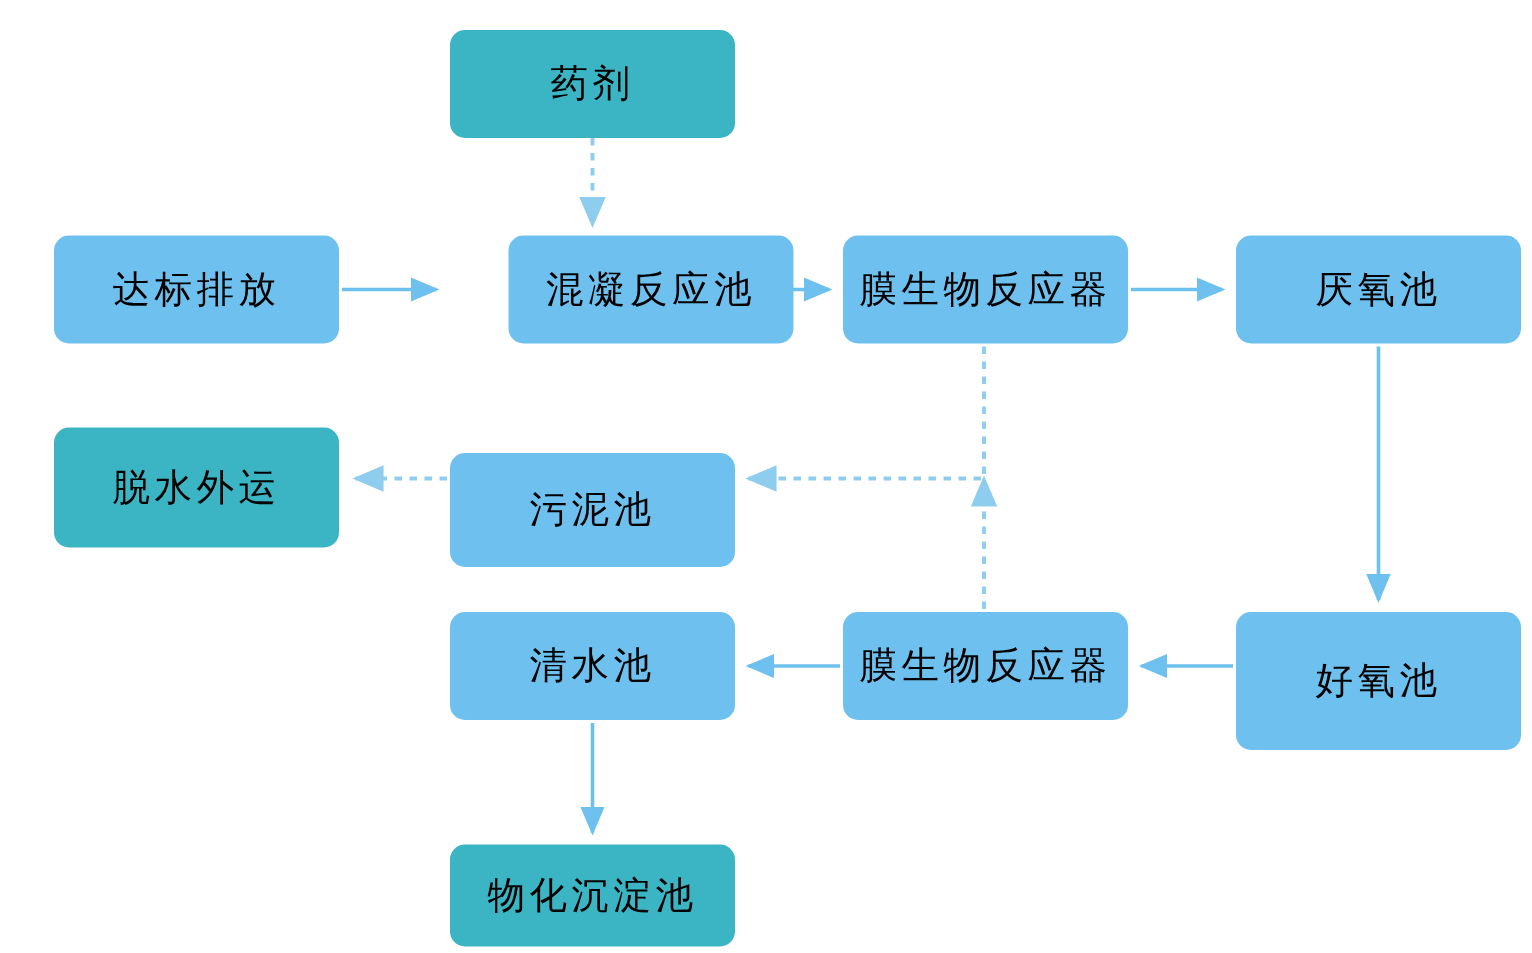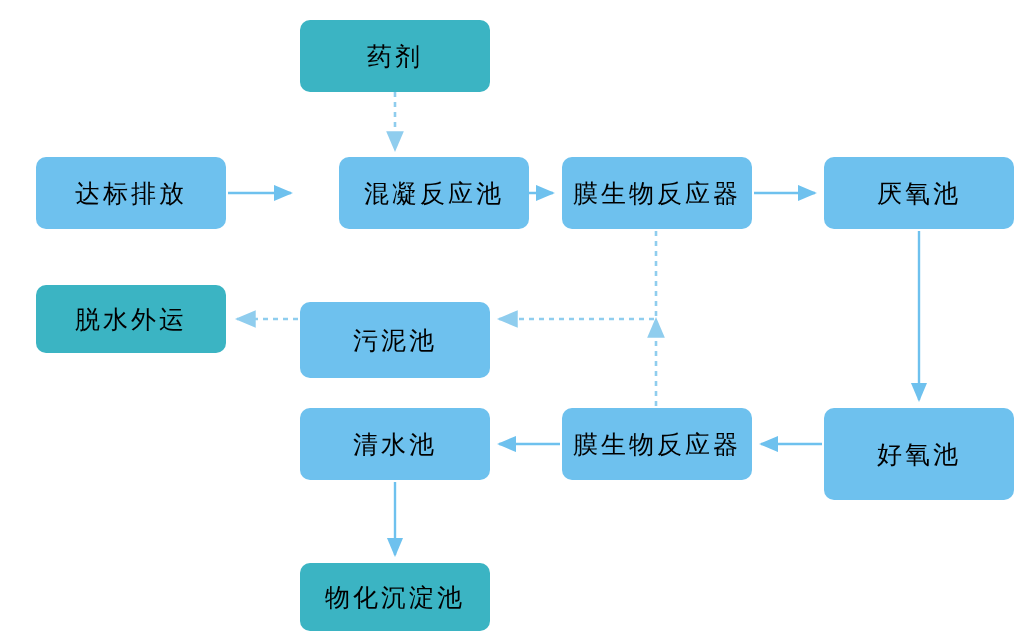--- a/index.html
+++ b/index.html
@@ -84,21 +84,21 @@
       </div>
       <div class="node light" style="left: 300px; top: 157px; width: 190px; height: 72px; margin-left: 39px;">
         <span class="node-label">混凝反应池</span>
       </div>
       <div class="node light" style="left: 562px; top: 157px; width: 190px; height: 72px;">
         <span class="node-label">膜生物反应器</span>
       </div>
       <div class="node light" style="left: 824px; top: 157px; width: 190px; height: 72px;">
         <span class="node-label">厌氧池</span>
       </div>
-      <div class="node teal" style="left: 36px; top: 285px; width: 190px; height: 68px;">
+      <div class="node teal" style="left: 36px; top: 285px; width: 190px; height: 80px;">
         <span class="node-label">脱水外运</span>
       </div>
       <div class="node light" style="left: 300px; top: 302px; width: 190px; height: 76px;">
         <span class="node-label">污泥池</span>
       </div>
       <div class="node light" style="left: 300px; top: 408px; width: 190px; height: 72px;">
         <span class="node-label">清水池</span>
       </div>
       <div class="node light" style="left: 562px; top: 408px; width: 190px; height: 72px; align-items: center;">
         <span class="node-label">膜生物反应器</span>

